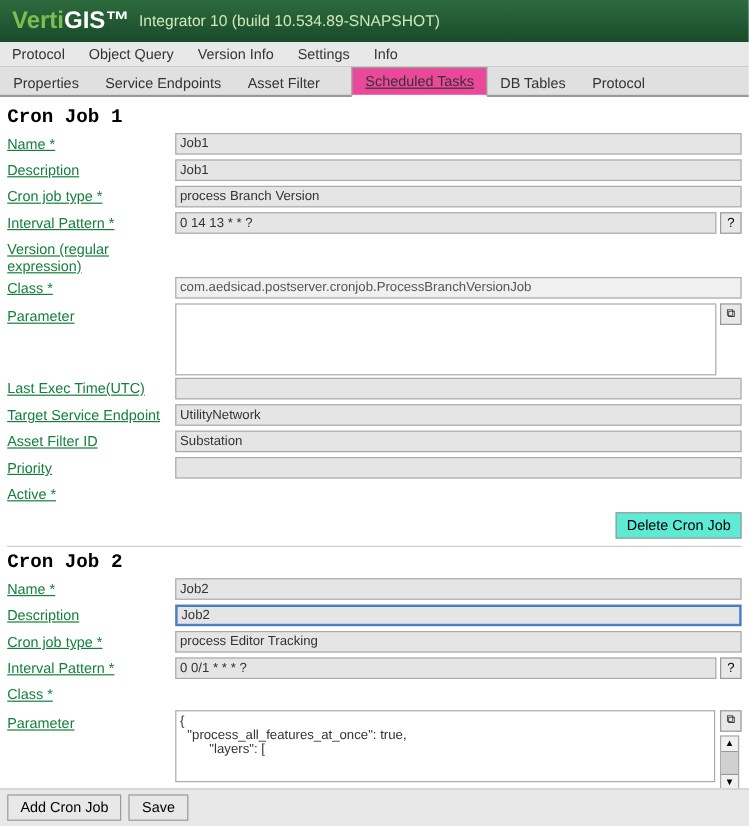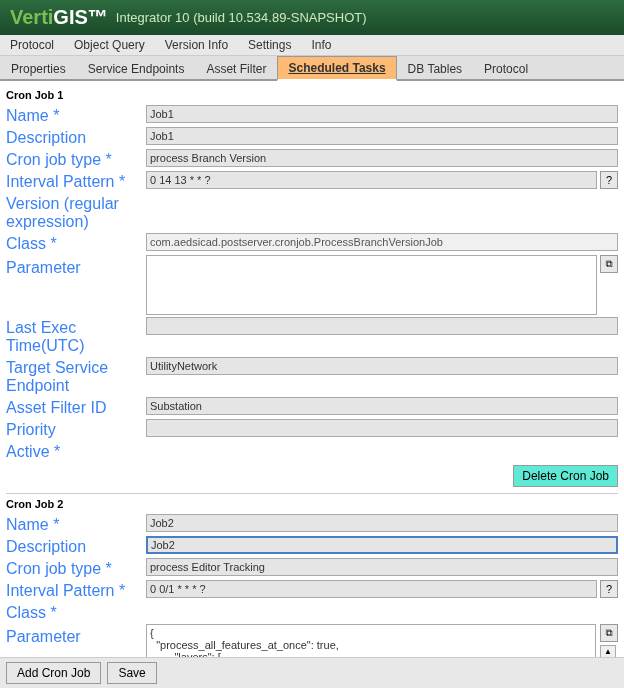--- a/index.html
+++ b/index.html
@@ -43,54 +43,57 @@
     }
     .tab-bar .tab {
       padding: 4px 10px;
       cursor: pointer;
       font-size: 12px;
       color: #333;
       border: 1px solid transparent;
       margin-bottom: -2px;
     }
     .tab-bar .tab.active {
-      background: #fdba74;
+      background: #ec4899;
       border: 1px solid #999;
       border-bottom: 2px solid white;
-      font-weight: bold;
+      font-weight: normal;
       text-decoration: underline;
+      margin-left: 16px;
     }
 
     .content {
       background: white;
       height: calc(688px - 60px - 24px - 26px);
       overflow-y: auto;
       padding: 8px 6px;
     }
 
     .section-title {
       font-weight: bold;
-      font-size: 11px;
+      font-size: 16px;
       margin-bottom: 4px;
       color: #000;
+      font-family: Liberation Mono, monospace;
     }
 
     .form-row {
       display: flex;
       align-items: flex-start;
       margin-bottom: 2px;
       min-height: 20px;
     }
     .form-label {
       width: 140px;
       min-width: 140px;
-      font-size: 16px;
-      color: #3b82f6;
+      font-size: 12px;
+      color: #15803d;
       padding-top: 2px;
       padding-right: 4px;
+      text-decoration: underline;
     }
     .form-control-area {
       flex: 1;
       display: flex;
       align-items: flex-start;
       gap: 3px;
     }
     .form-input {
       flex: 1;
       height: 18px;

